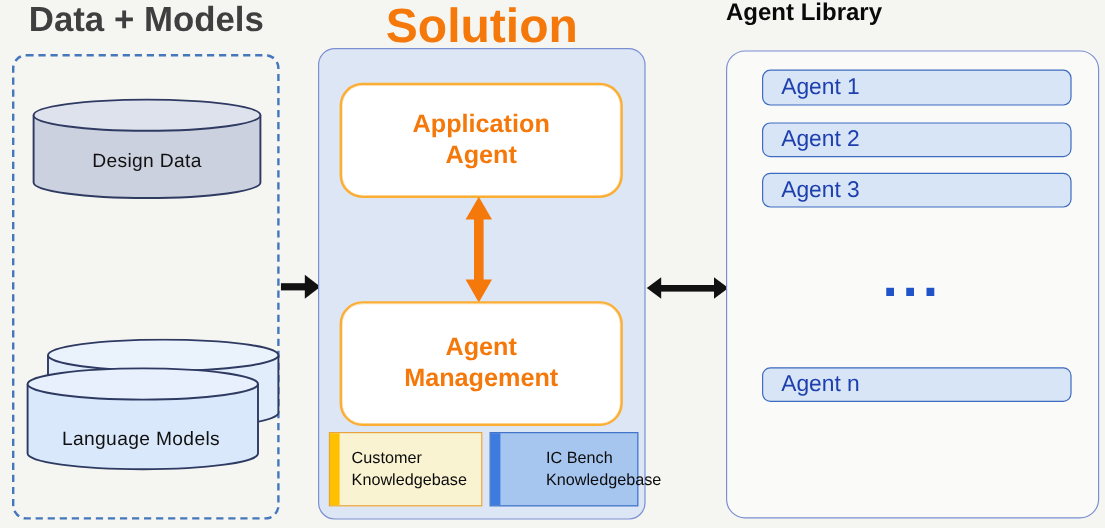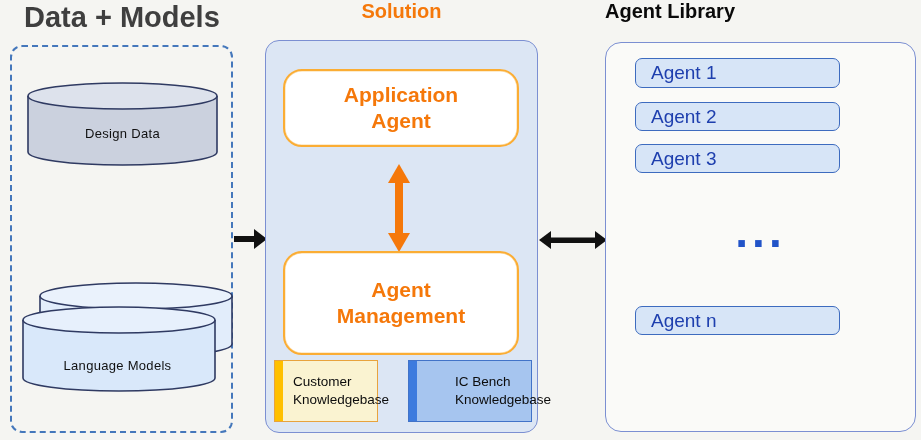--- a/index.html
+++ b/index.html
@@ -8,83 +8,83 @@
     font-family: "Liberation Sans", sans-serif;
     background:#f5f5f2;
     position:relative;
     overflow:hidden;
   }
   .abs { position:absolute; }
 
   
   .col-title { font-weight:700; font-size:29px; letter-spacing:0; }
   #title-data-models { left:24px; top:1px; color:#3f3f3f; }
-  #title-solution { left:265px; top:0px; width:273px; text-align:center; color:#f5780a; font-size:20px; }
+  #title-solution { left:265px; top:0px; width:273px; text-align:center; color:#f5780a; font-size:40px; }
   #title-agent-library { left:605px; top:0px; width:311px; color:#0a0a0a; font-size:20px; }
 
   
   #panel-data-models {
     left:10px; top:45px; width:223px; height:388px;
     border:2px dashed #4477bb; border-radius:12px;
   }
 
   
   .cyl-label {
     position:absolute; width:100%; text-align:center;
-    font-size:13px; color:#111; letter-spacing:0.3px;
+    font-size:16px; color:#111; letter-spacing:0.3px;
   }
 
   
   #panel-solution {
     left:265px; top:40px; width:273px; height:393px;
     background:#dce6f4; border:1.5px solid #7b8fd2; border-radius:14px;
   }
   .agent-node {
     position:absolute;
     left:283px; width:236px;
     background:#ffffff;
     border:2px solid #fbad34;
     border-radius:19px;
     display:flex; align-items:center; justify-content:center;
     box-shadow:0 0 0 0.5px #f9d9a0 inset;
   }
-  #node-application-agent { top:69px; height:78px; }
+  #node-application-agent { top:69px; height:96px; }
   #node-agent-management  { top:251px; height:104px; }
   .agent-node .node-label {
     width:165px; text-align:center;
     font-weight:700; font-size:21px; line-height:1.22; color:#f5780a;
   }
 
   .kb-box {
     position:absolute; top:360px; height:62px;
     display:flex; align-items:center;
   }
   #kb-customer {
-    left:274px; width:104px;
+    left:274px; width:128px;
     background:#faf3d1; border:1px solid #e8a33d;align-items:center;
   }
   #kb-icbench {
     left:408px; width:124px;
     background:#a6c5ef; border:1px solid #4173c8;padding-left:28px;
   }
   .kb-bar { position:absolute; left:0; top:0; bottom:0; width:8px; }
   #kb-customer .kb-bar { background:#ffc000; }
   #kb-icbench  .kb-bar { background:#3d7bde; }
   .kb-label {
     padding-left:18px; width:118px;
     font-size:13.5px; line-height:1.3; color:#0c0c0c;
   }
 
   
   #panel-agent-library {
     left:605px; top:42px; width:311px; height:390px;
     background:#fafaf8; border:1.5px solid #7b8fd2; border-radius:16px;
   }
   .agent-item {
-    position:absolute; left:635px; width:205px; height:29px;
+    position:absolute; left:635px; width:258px; height:29px;
     background:#d7e5f7; border:1.5px solid #3d6bbf; border-radius:7px;
     display:flex; align-items:center;
     padding-left:15px;
     font-size:19px; color:#1e3fae;
   }
   #agent-item-1 { top:58px; height:30px; }
   #agent-item-2 { top:102px; }
   #agent-item-3 { top:144px; }
   #agent-item-n { top:306px; }
   #library-ellipsis {

